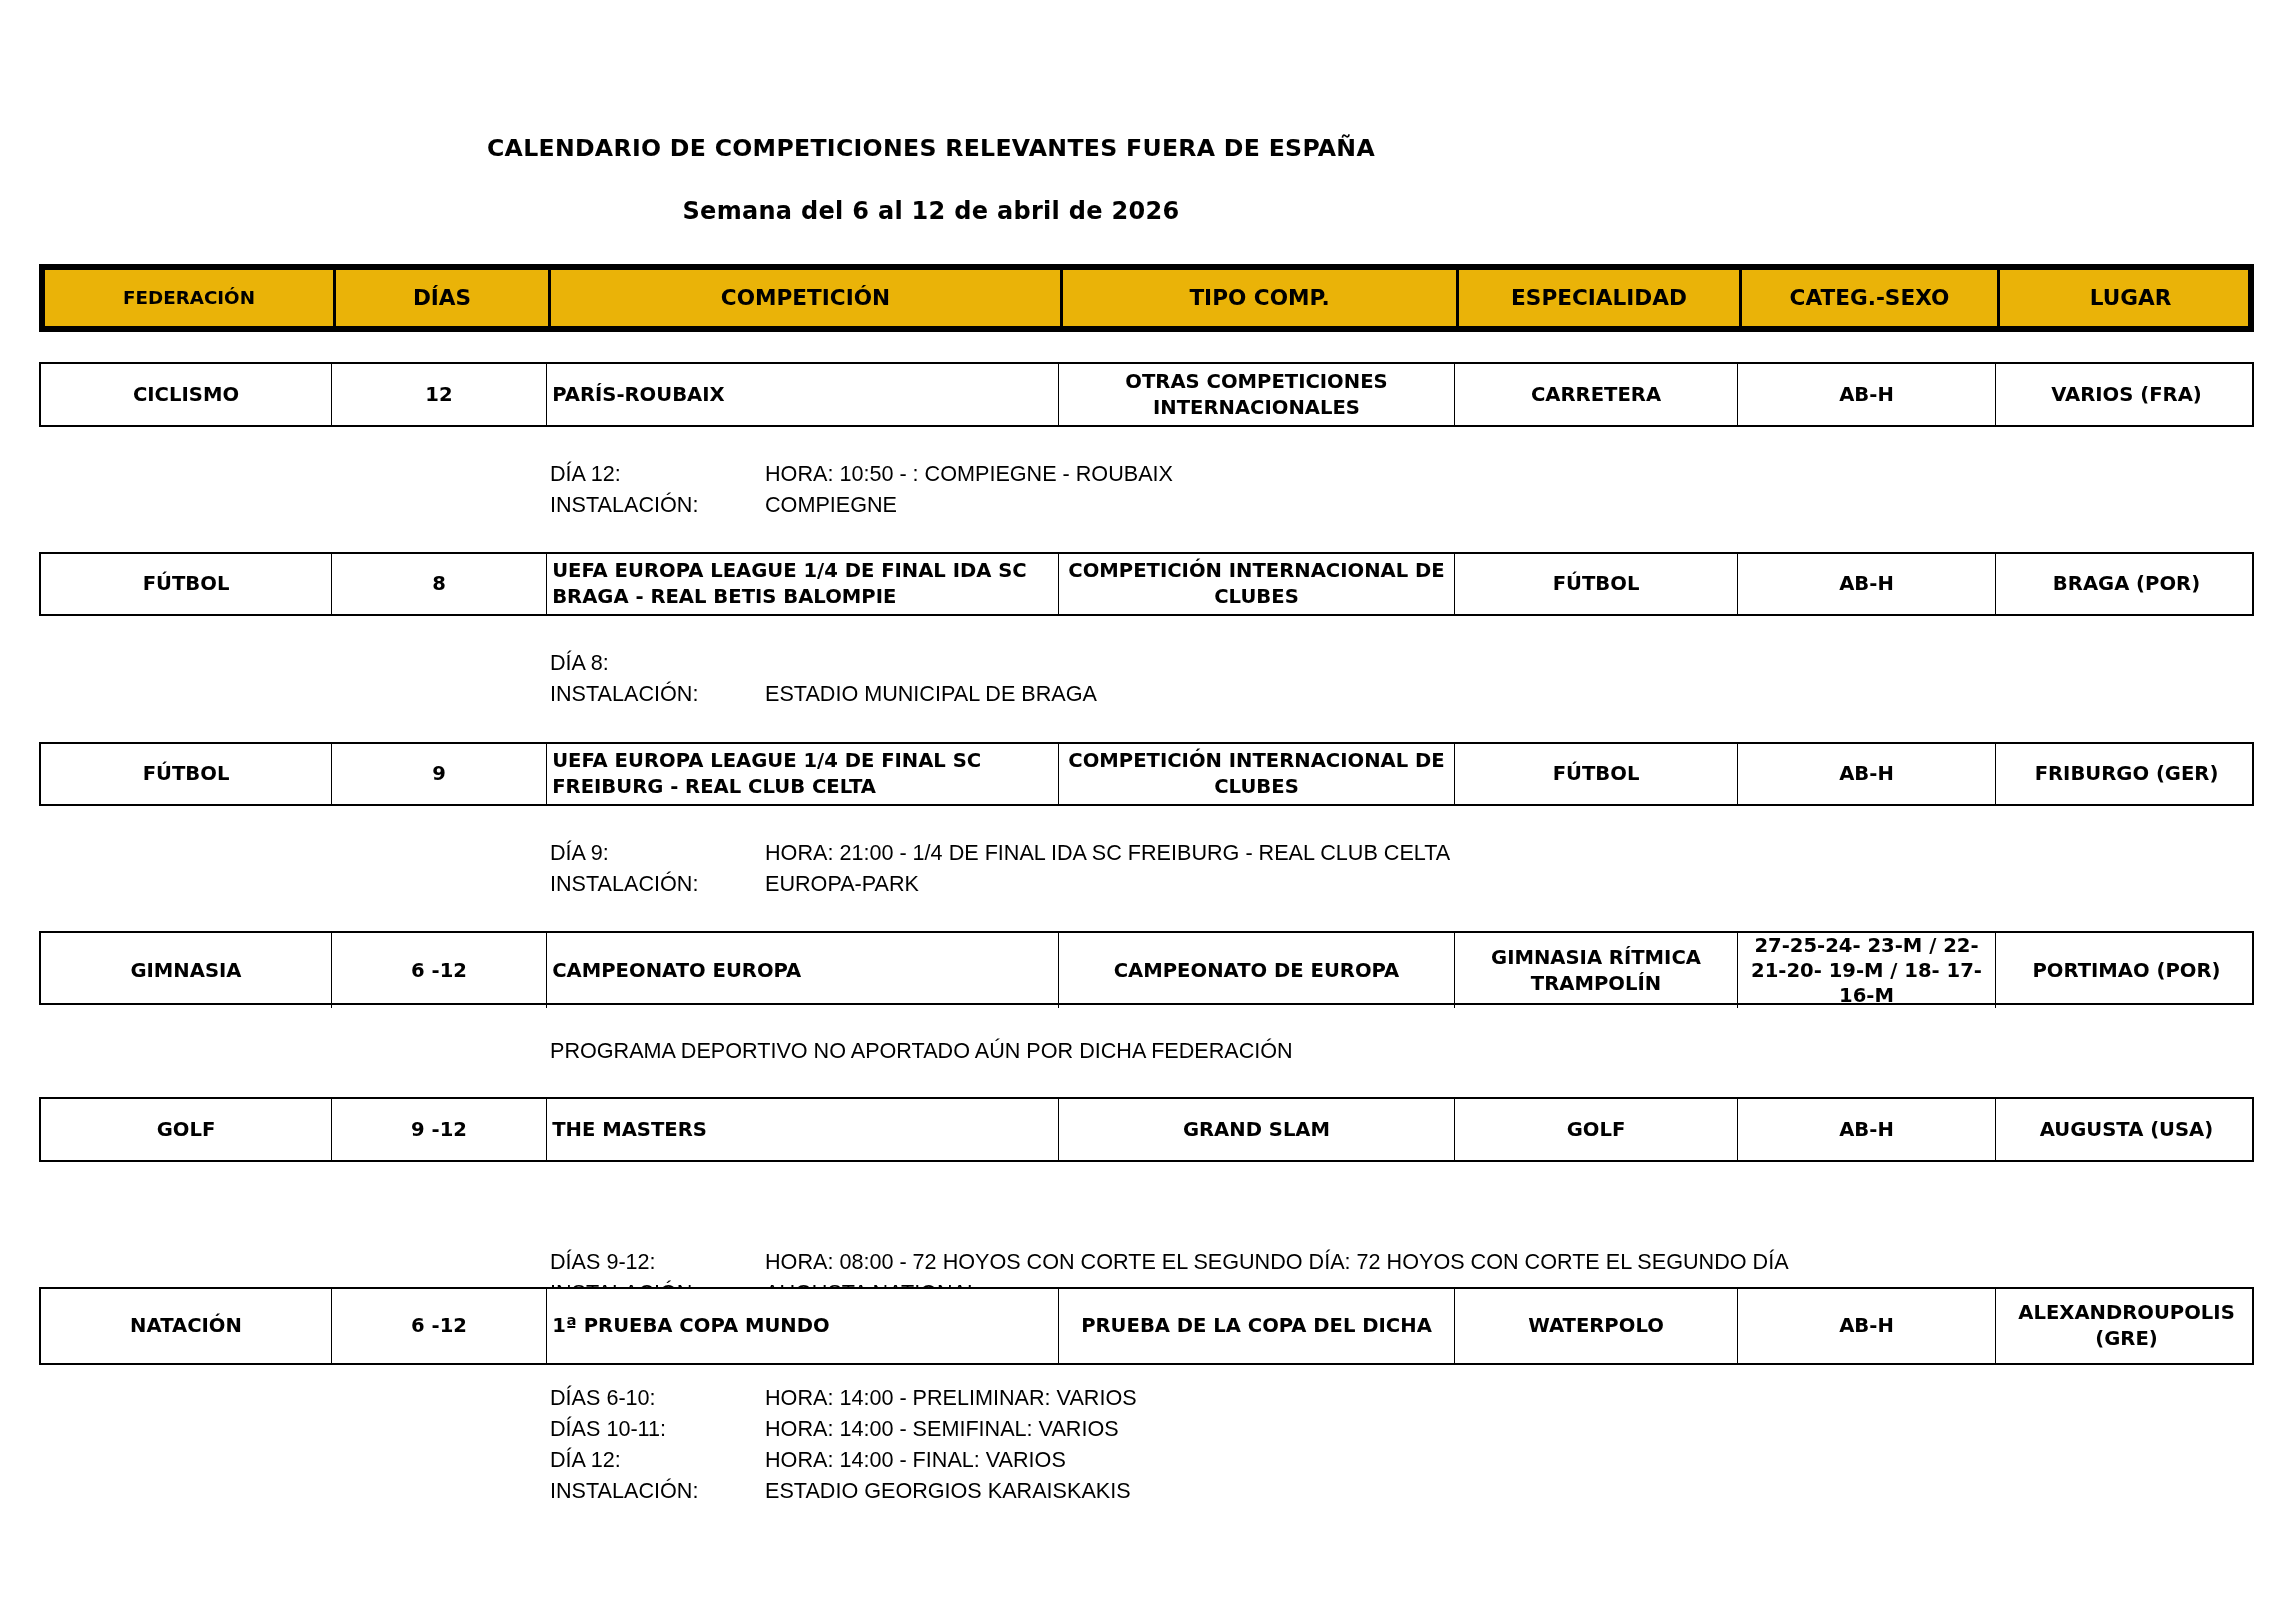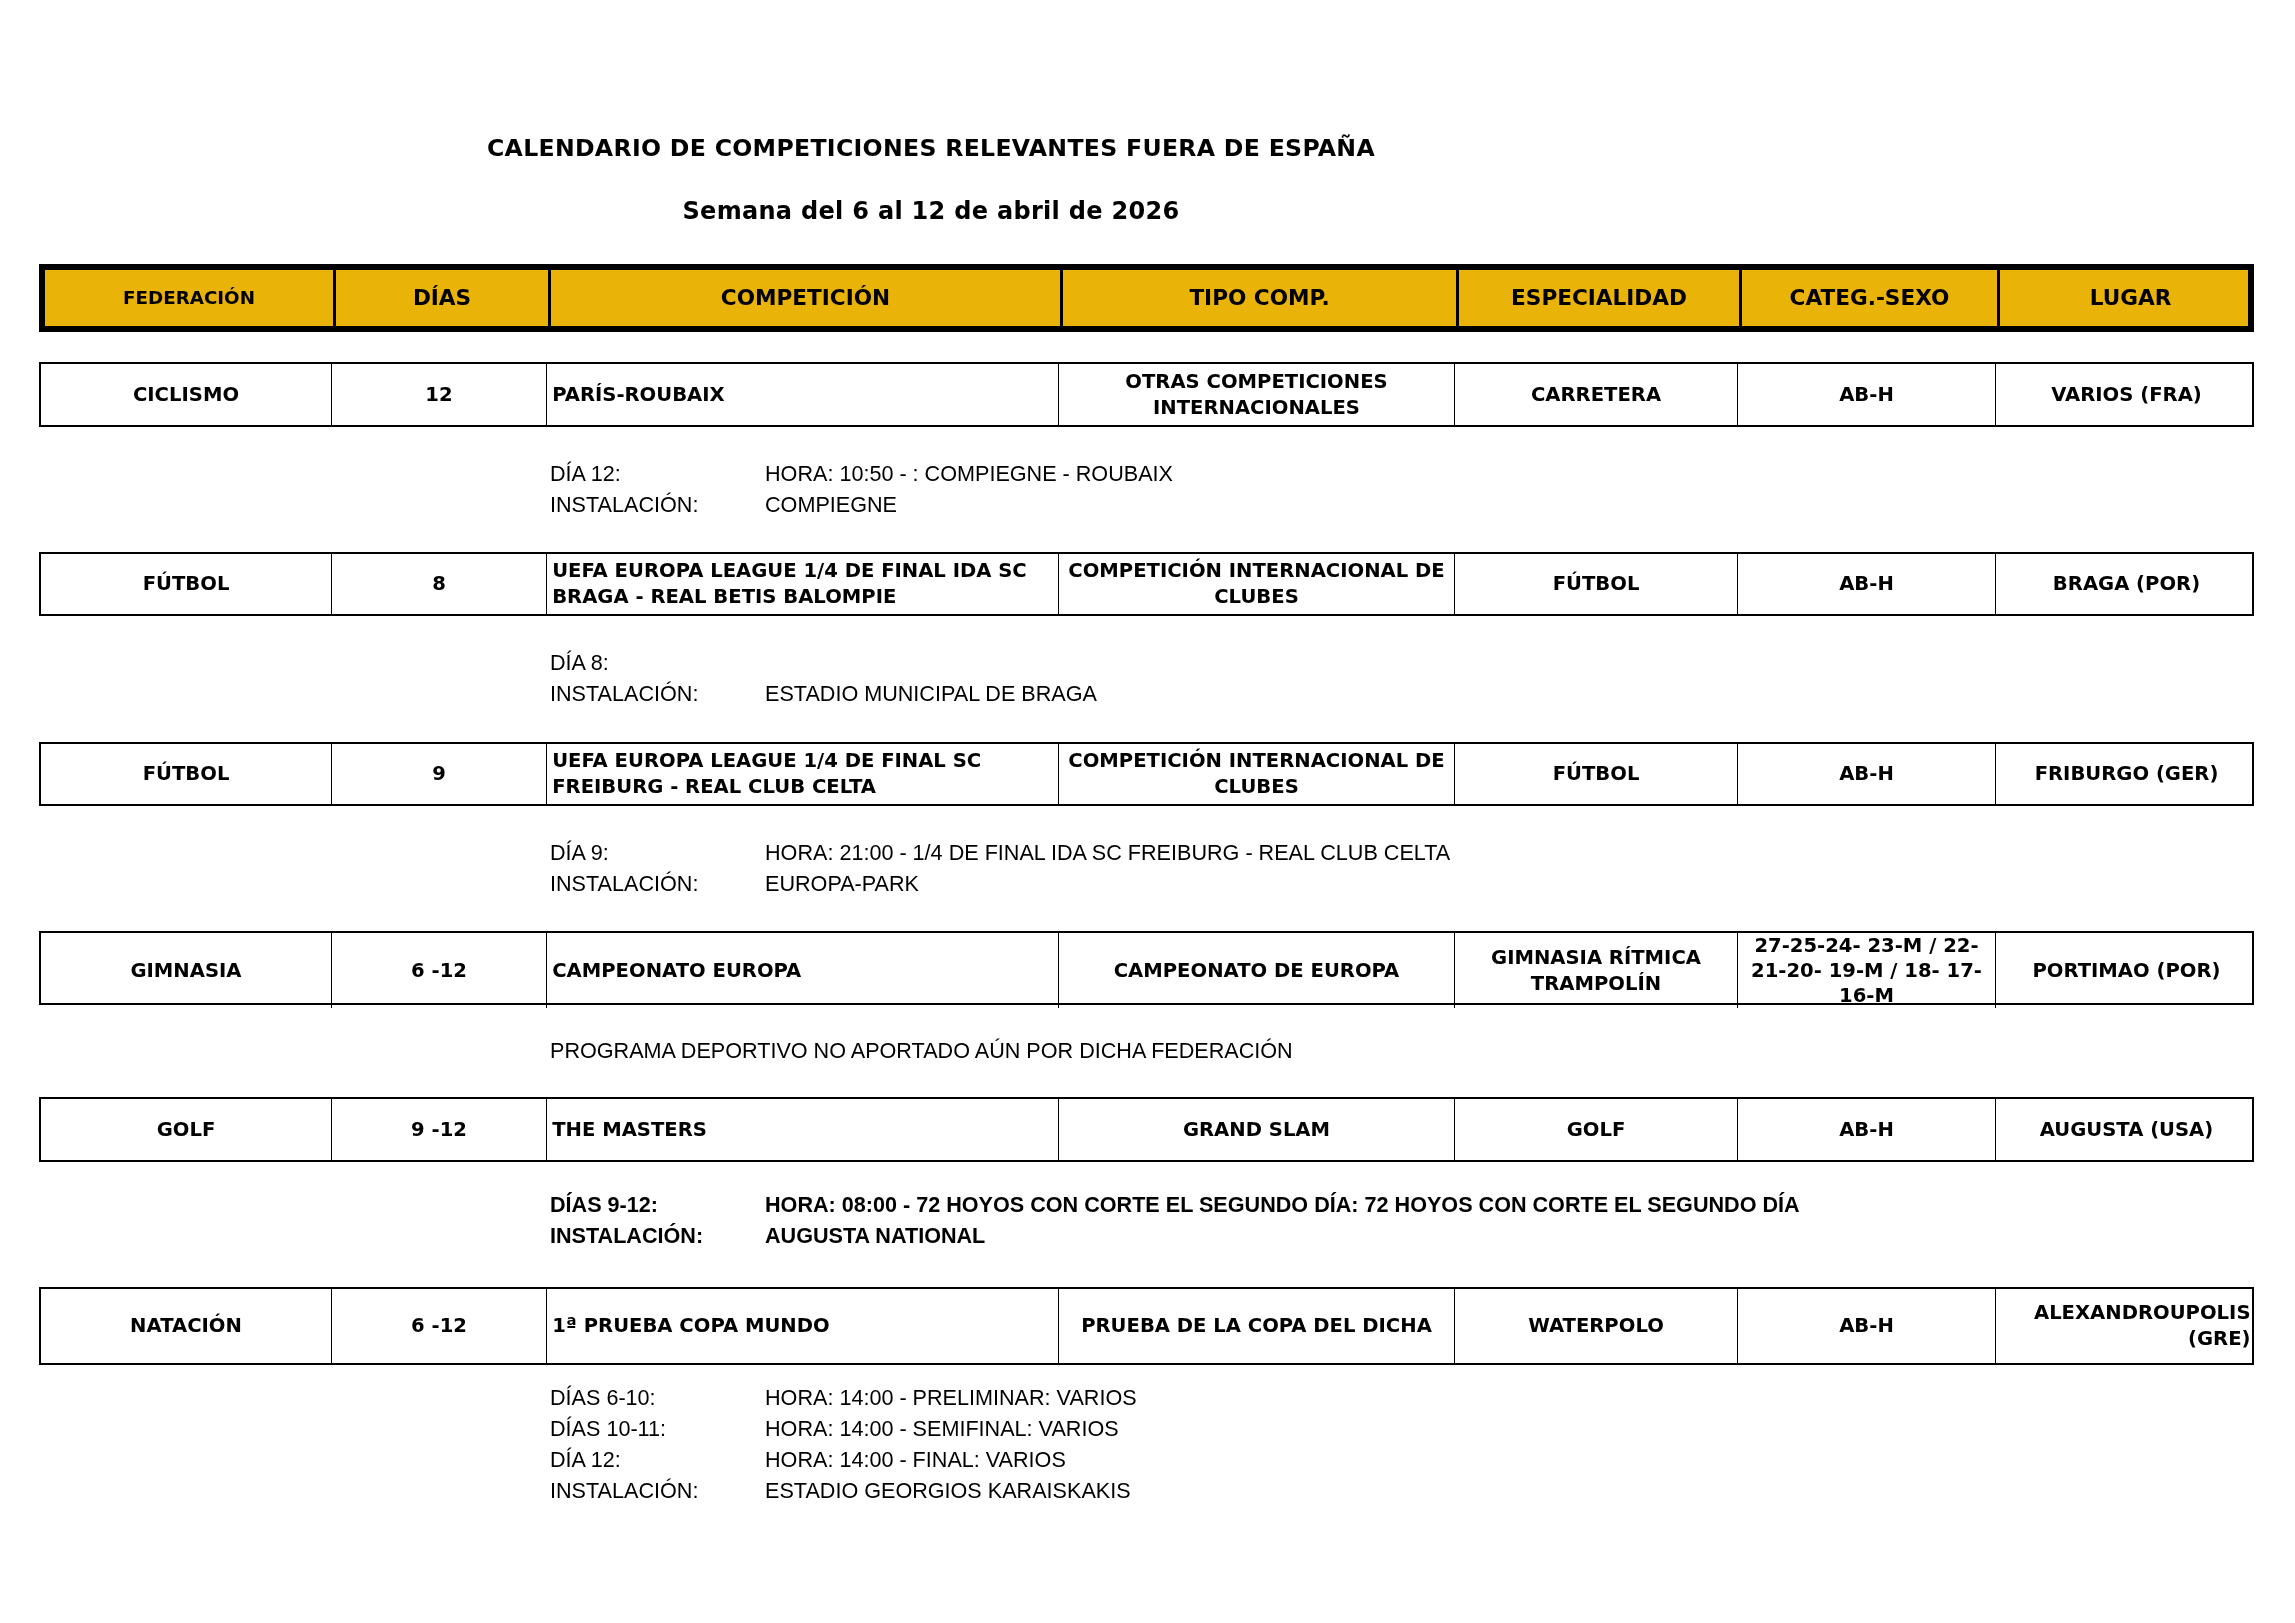--- a/index.html
+++ b/index.html
@@ -39,21 +39,21 @@
   .header .cell:last-child { border-right: none; }
   .header .cell.small { font-size: 18.3px; }
 
   
   .data {
     border: 2px solid #000;
     border-top-width: 2px; border-bottom-width: 2.6px;
     background: #fff;
   }
   .data .cell { border-right: 1.3px solid #000; }
-  .data .cell:last-child { border-right: none; text-align: right; }
+  .data .cell:last-child { border-right: none; }
 
   
   .details {
     position: absolute; left: 550px;
     font-family: "Liberation Sans", sans-serif; font-size: 21.6px;
     line-height: 31px;
   }
   .detail-line { display: flex; white-space: nowrap; }
   .detail-label { width: 215px; display: inline-block; }
   .detail-value { display: inline-block; }
@@ -150,21 +150,21 @@
 
 <div class="row data" style="top:1097px;height:65px;">
   <div class="cell">GOLF</div>
   <div class="cell">9 -12</div>
   <div class="cell left">THE MASTERS</div>
   <div class="cell">GRAND SLAM</div>
   <div class="cell">GOLF</div>
   <div class="cell">AB-H</div>
   <div class="cell">AUGUSTA (USA)</div>
 </div>
-<div class="details" style="top:1189px;font-weight:bold;">
+<div class="details" style="top:1246px;">
   <div class="detail-line">
     <span class="detail-label">DÍAS 9-12:</span>
     <span class="detail-value">HORA: 08:00 - 72 HOYOS CON CORTE EL SEGUNDO DÍA: 72 HOYOS CON CORTE EL SEGUNDO DÍA</span>
   </div>
   <div class="detail-line">
     <span class="detail-label">INSTALACIÓN:</span>
     <span class="detail-value">AUGUSTA NATIONAL</span>
   </div>
 </div>
 

